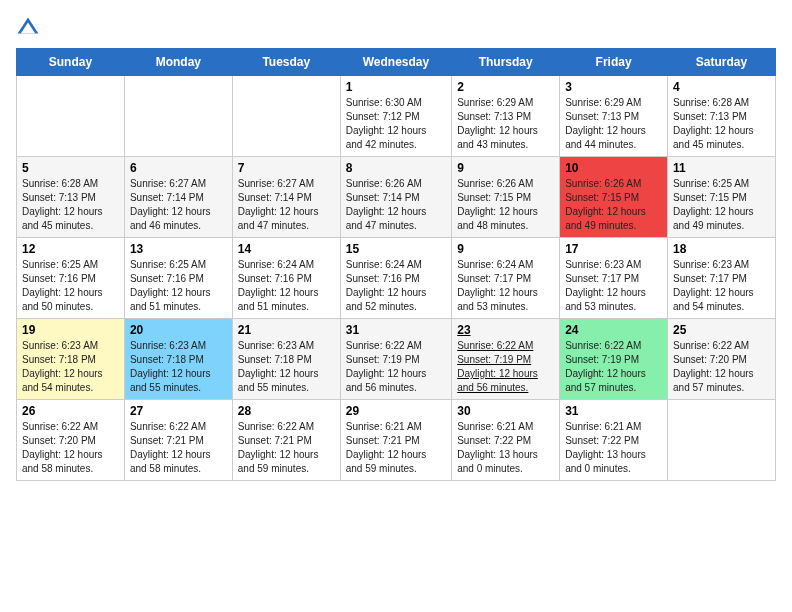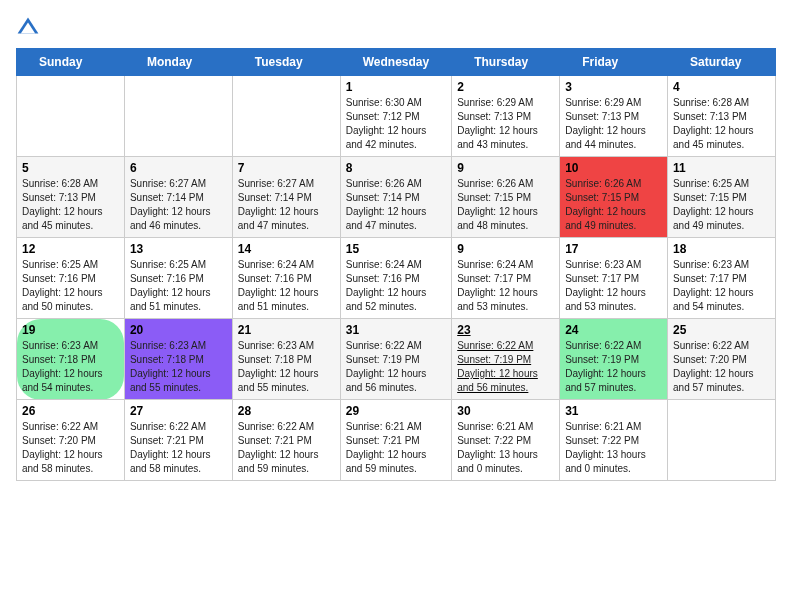--- a/index.html
+++ b/index.html
@@ -38,21 +38,21 @@
       color: #333;
     }
     .calendar {
       width: 100%;
       border-collapse: collapse;
       font-size: 11px;
     }
     .calendar th {
       background-color: #2970c5;
       color: #fff;
-      text-align: left;
+      text-align: center;
       padding: 6px 22px;
       font-size: 12px;
       font-weight: bold;
       border: 1px solid #2970c5;
     }
     .calendar td {
       border: 1px solid #ccc;
       vertical-align: top;
       padding: 4px 5px;
       width: 108px;
@@ -242,28 +242,28 @@
         </td>
         <td>
           <div class="day-number">18</div>
           <div class="day-info" style="white-space: pre-line;">Sunrise: 6:23 AM
 Sunset: 7:17 PM
 Daylight: 12 hours
 and 54 minutes.</div>
         </td>
       </tr>
       <tr>
-        <td style="background: #86efac; border-radius: 24px;">
+        <td style="background: #fef9c3;">
           <div class="day-number">19</div>
           <div class="day-info" style="white-space: pre-line;">Sunrise: 6:23 AM
 Sunset: 7:18 PM
 Daylight: 12 hours
 and 54 minutes.</div>
         </td>
-        <td style="background: #8b5cf6;">
+        <td style="background: #7dd3fc;">
           <div class="day-number">20</div>
           <div class="day-info" style="white-space: pre-line;">Sunrise: 6:23 AM
 Sunset: 7:18 PM
 Daylight: 12 hours
 and 55 minutes.</div>
         </td>
         <td style="background: rgb(245, 245, 245);">
           <div class="day-number">21</div>
           <div class="day-info" style="white-space: pre-line;">Sunrise: 6:23 AM
 Sunset: 7:18 PM

